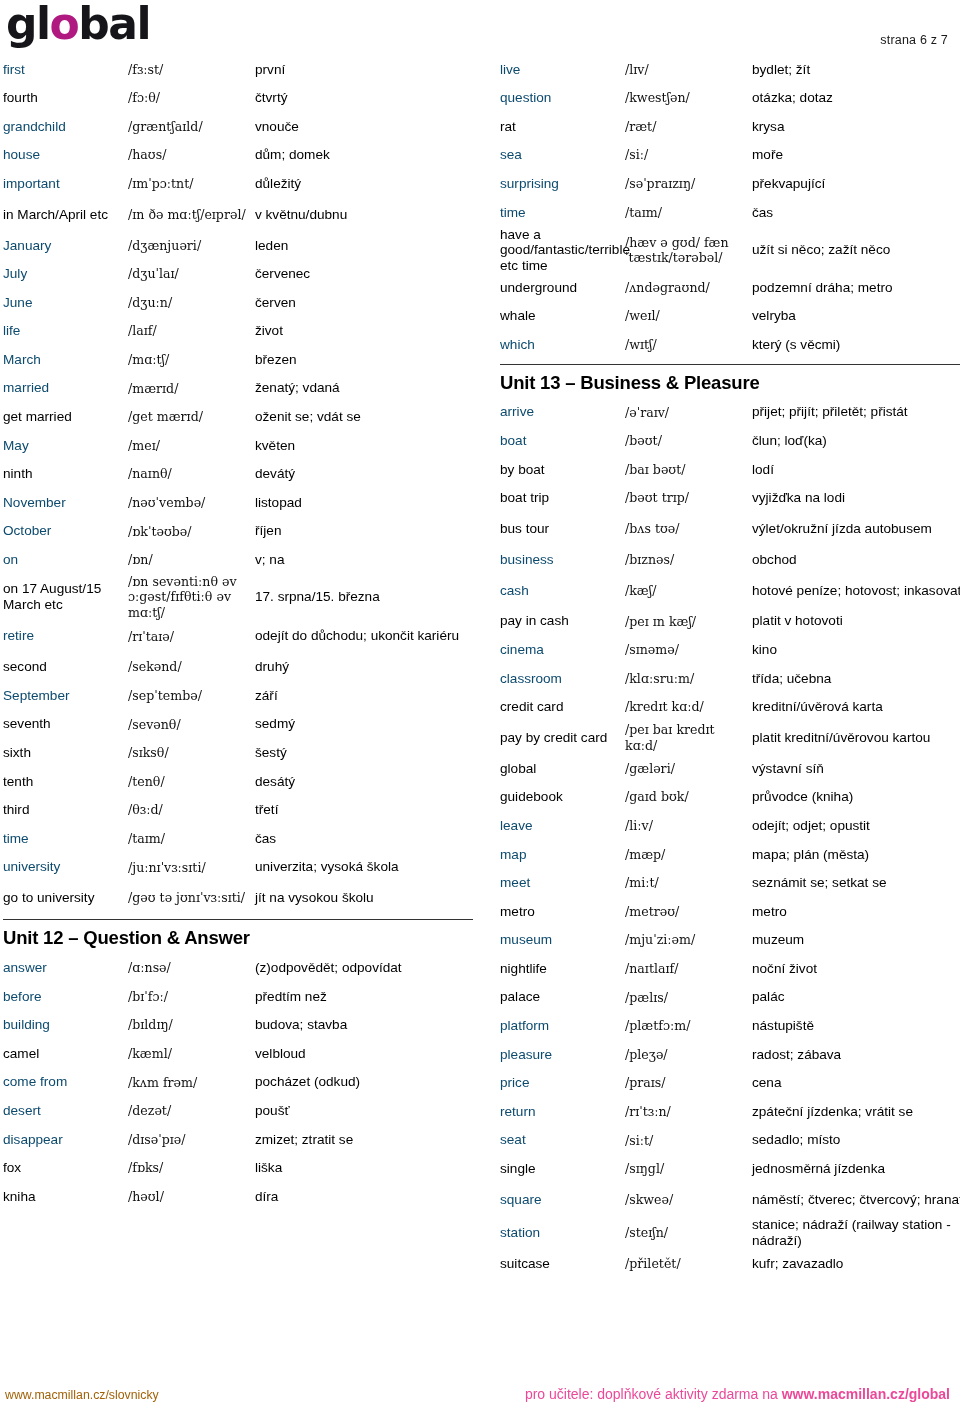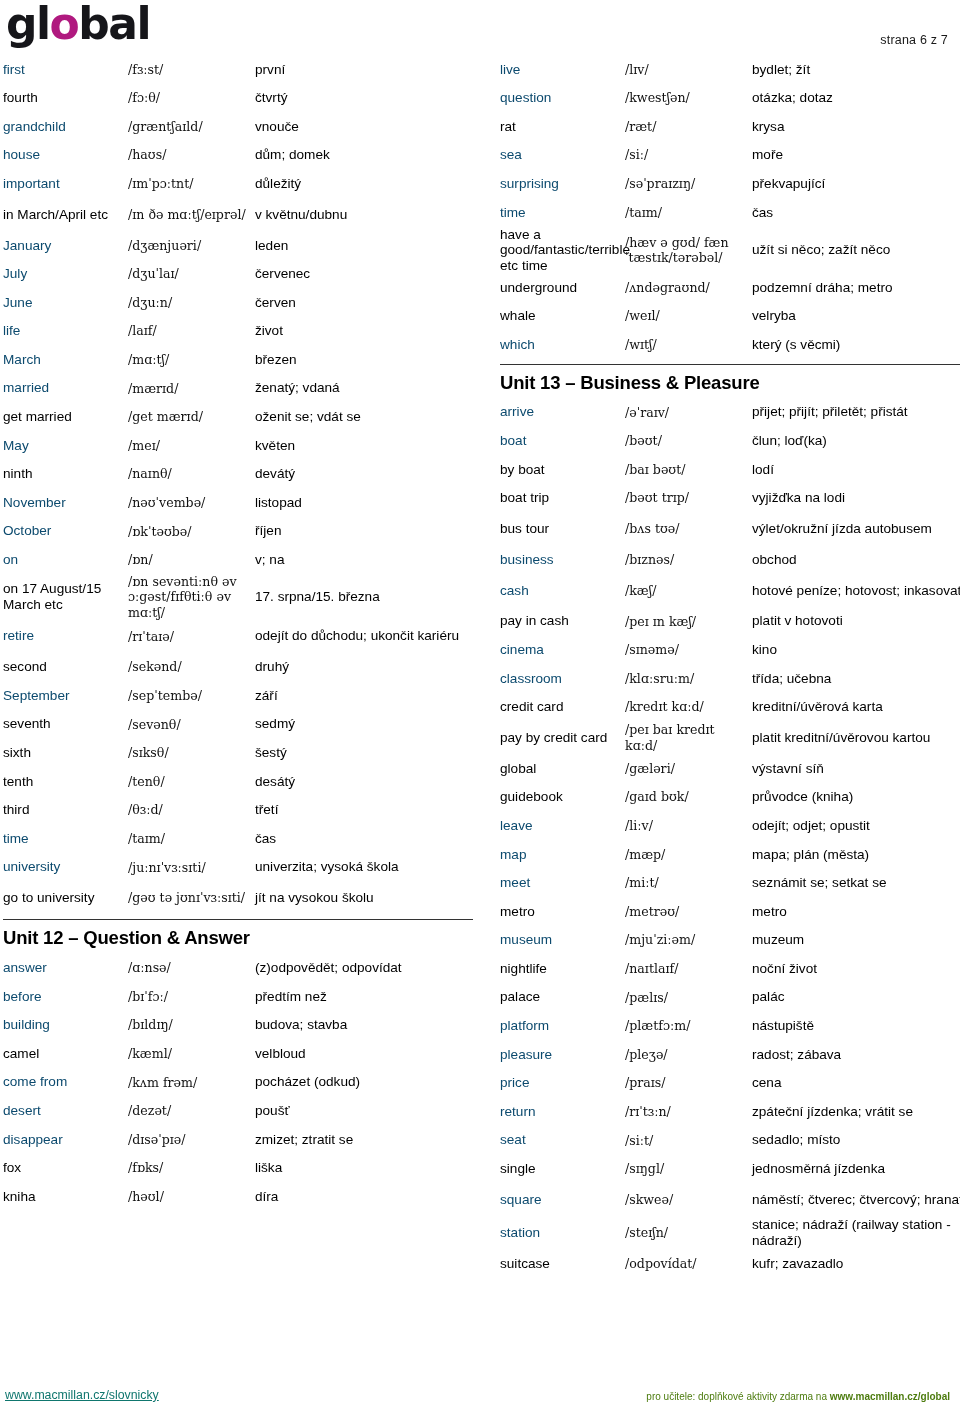--- a/index.html
+++ b/index.html
@@ -110,29 +110,28 @@
     letter-spacing: -0.2px;
     color: #000;
   }
 
   
   #footer-left {
     position: absolute;
     left: 5px;
     bottom: 12px;
     font-size: 12.3px;
-    color: #0f766e;
-    text-decoration: underline;
+    color: #a16207;
   }
   #footer-right {
     position: absolute;
     right: 10px;
     bottom: 12px;
-    font-size: 10px;
-    color: #4d7c0f;
+    font-size: 14px;
+    color: #ec4899;
   }
   #footer-right b { font-weight: bold; }
 </style>
 </head>
 <body>
 
 <div id="logo">
   <span class="logo-text"><span>gl</span><span class="logo-o">o</span><span>bal</span></span>
 </div>
 
@@ -523,19 +522,19 @@
       <div class="c-phon">/skweə/</div>
       <div class="c-cz">náměstí; čtverec; čtvercový; hranatý</div>
     </div>
     <div class="row hl two">
       <div class="c-term">station</div>
       <div class="c-phon">/steɪʃn/</div>
       <div class="c-cz">stanice; nádraží (railway station - nádraží)</div>
     </div>
     <div class="row">
       <div class="c-term">suitcase</div>
-      <div class="c-phon">/odpovídat/</div>
+      <div class="c-phon">/přiletět/</div>
       <div class="c-cz">kufr; zavazadlo</div>
     </div>
   </div>
 
 <div id="footer-left">www.macmillan.cz/slovnicky</div>
 <div id="footer-right"><span>pro učitele: doplňkové aktivity zdarma na </span><b>www.macmillan.cz/global</b></div>
 
 </body></html>

